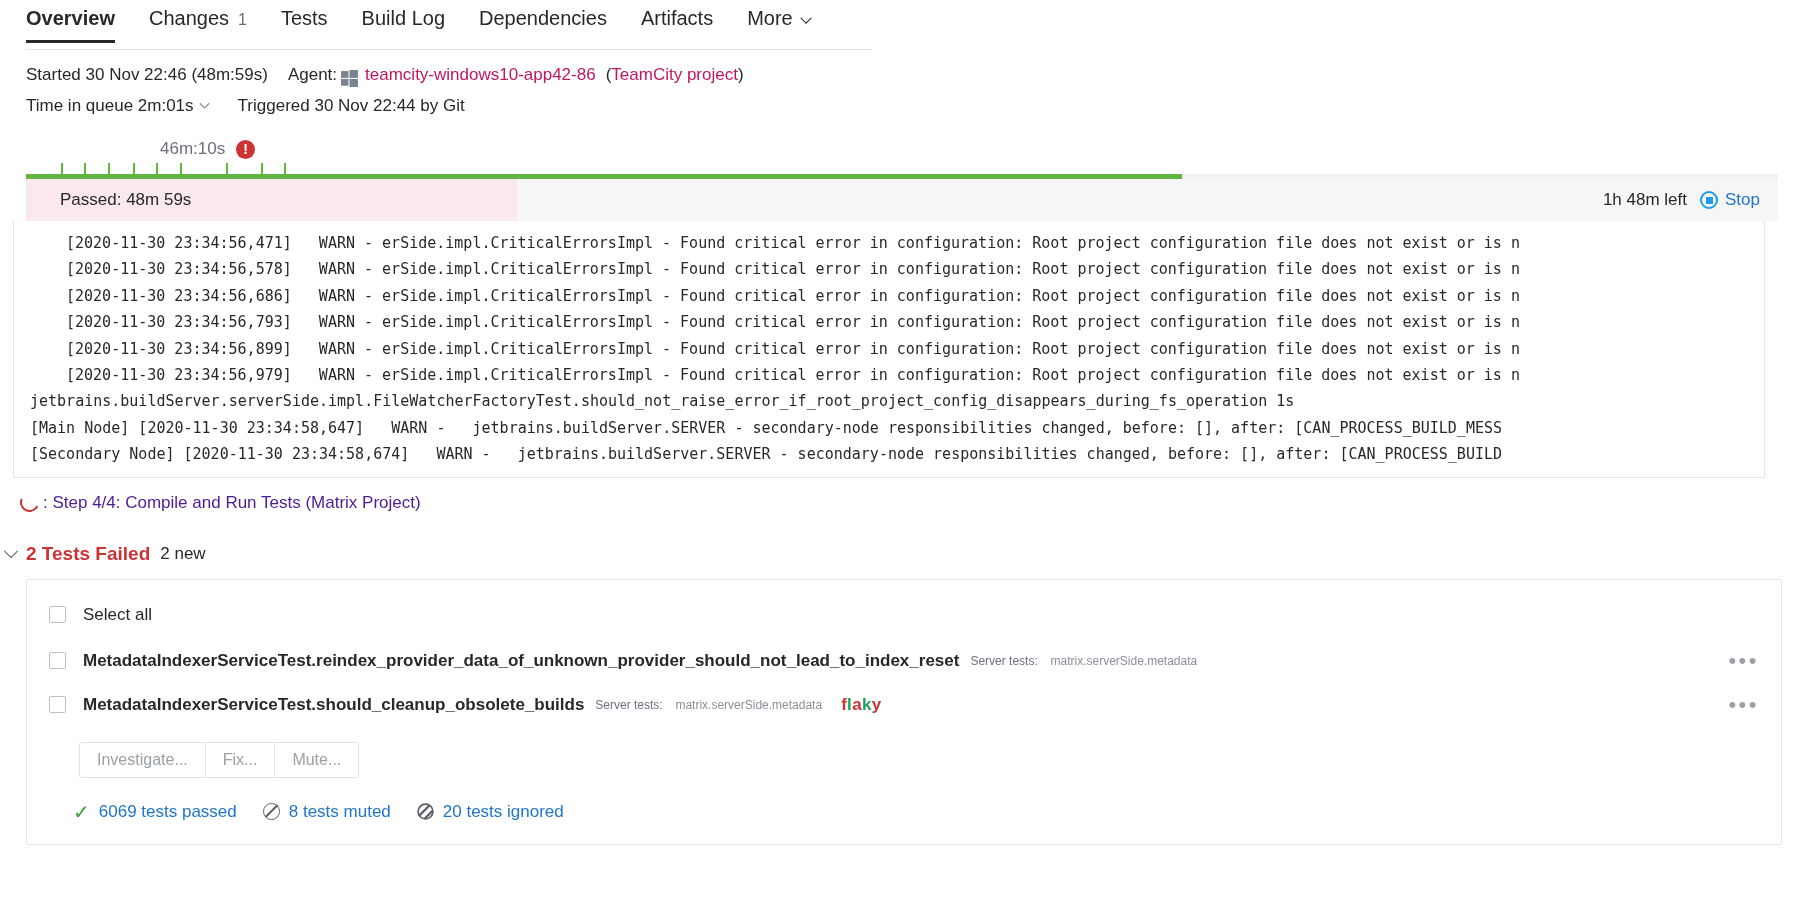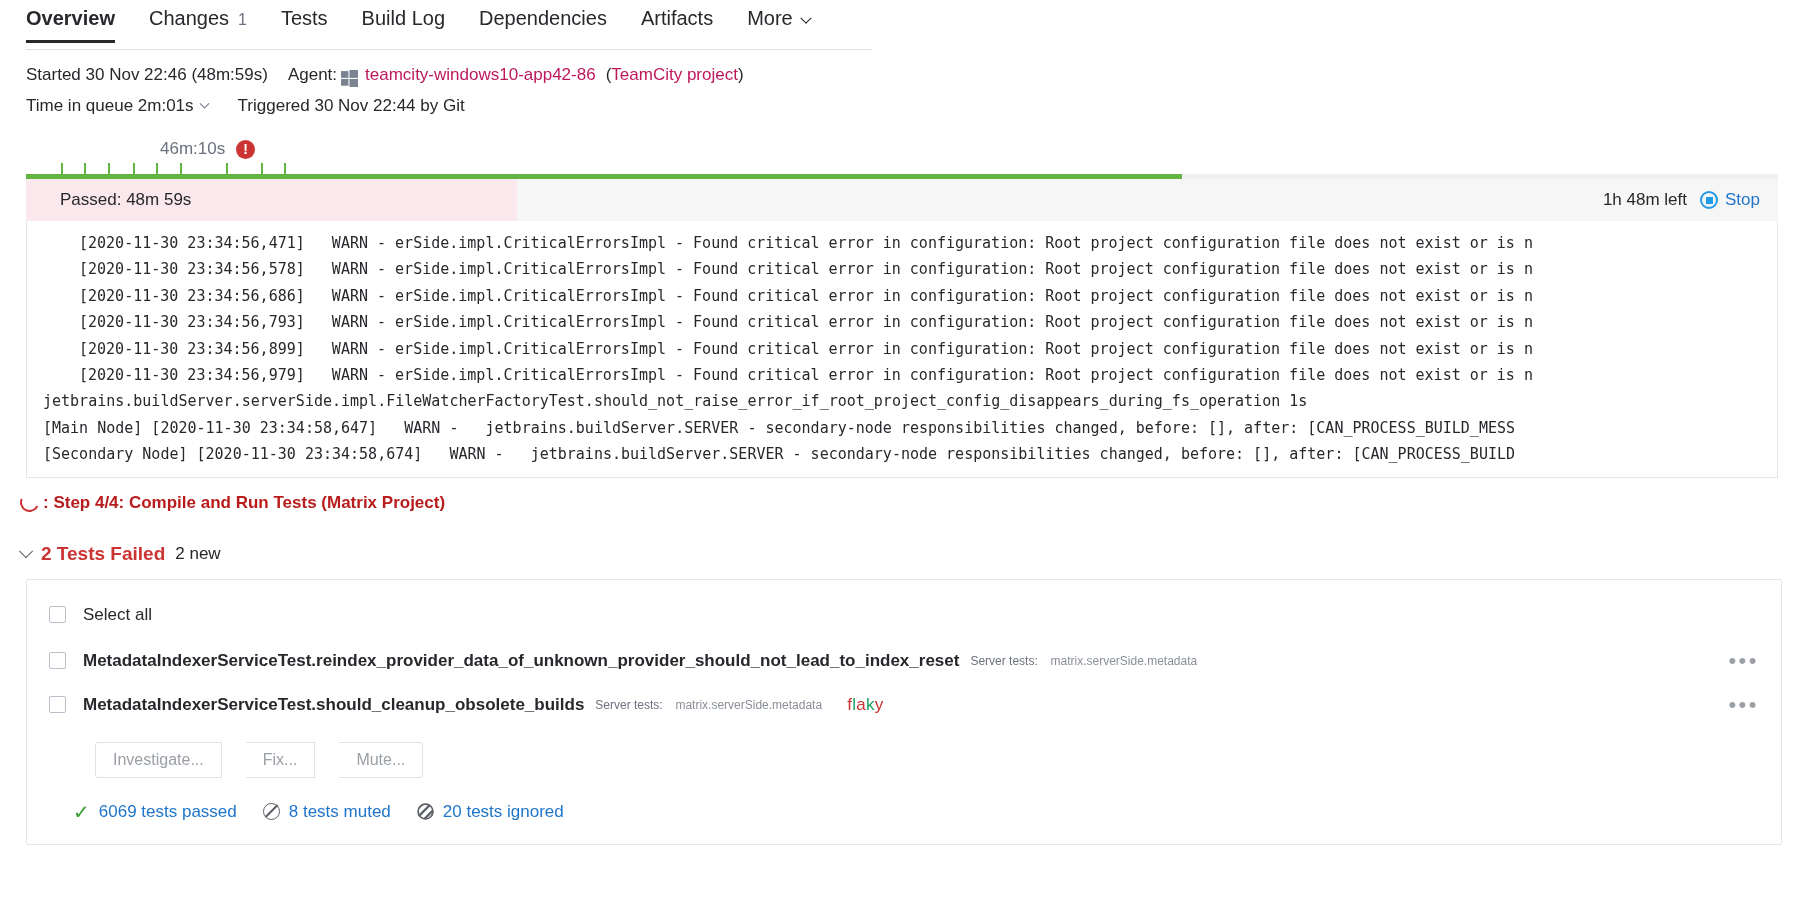--- a/index.html
+++ b/index.html
@@ -97,49 +97,49 @@
   }
   .stop-btn { display:flex; align-items:center; gap:7px; color:#1f75cb; cursor:pointer; }
   .stop-ico {
     width:18px; height:18px; border:2px solid #1f9bea; border-radius:50%;
     display:inline-flex; align-items:center; justify-content:center;
   }
   .stop-ico i { width:7px; height:7px; background:#1f9bea; display:block; }
 
   
   .log {
-    width:1752px; margin-left:26px;
+    width:1752px; margin-left:13px;
     border:1px solid #e4e6e8; border-top:none;
     background:#fff; padding:9px 0 9px 0; overflow:hidden;
     font-family:"DejaVu Sans Mono","Liberation Mono",monospace;
     font-size:15px; line-height:26.4px; color:#27282c;
     white-space:pre; position:relative;
   }
   .log .ln { padding-left:16px; white-space:pre; }
   .log .ln.indent { padding-left:52px; }
 
   
   .logfoot {
     width:1776px; margin-left:20px; margin-top:15px;
     display:flex; align-items:center; font-size:17px;
   }
   .spinner {
     width:19px; height:19px; border-radius:50%;
     border:2.4px solid #cc3333; border-right-color:transparent; border-top-color:transparent;
     display:inline-block; margin-right:4px; transform: rotate(-20deg);
   }
-  .logfoot .label { color:#b91c1c;font-weight:bold; }
+  .logfoot .label { color:#4c1d95; }
   .logfoot .actions { margin-left:auto; display:flex; align-items:center; gap:24px; color:#6c707e; }
   .logfoot .actions .act { cursor:pointer; }
   .dl-ico { display:inline-block; width:15px; height:16px; position:relative; top:2px; margin-right:6px; }
 
   
   .tests-head {
     display:flex; align-items:center; gap:10px;
-    margin-top:30px; padding-left:21px; font-size:19px;text-align:right;
+    margin-top:30px; padding-left:6px; font-size:19px;text-align:right;
   }
   .tri {
     width:10px; height:10px; border-right:1.8px solid #5c5f66; border-bottom:1.8px solid #5c5f66;
     transform:rotate(45deg) translate(-2px,-2px); display:inline-block; cursor:pointer;
   }
   .tests-head .t { color:#cc3333; font-weight:bold; }
   .tests-head .n { color:#27282c; font-size:17px; }
 
   .tests-box {
     width:1756px; margin-left:26px; margin-top:14px;
@@ -152,29 +152,29 @@
   }
   .trow + .trow { margin-top:4px; }
   .cb {
     width:17px; height:17px; border:1.5px solid #b9c0c9; border-radius:2px;
     background:#fff; margin-right:17px; flex:none; cursor:pointer;
   }
   .trow .selall { font-size:17px; }
   .tname { font-size:17px; font-weight:bold; color:#27282c; }
   .tsuite { font-size:12px; color:#8a8f98; margin-left:11px; }
   .tsuite b { font-weight:normal; color:#6c707e; }
-  .flaky { font-weight:normal; font-size:17px; margin-left:25px; letter-spacing:0.3px; }
+  .flaky { font-weight:bold; font-size:17px; margin-left:19px; letter-spacing:0.3px; }
   .flaky .r { color:#cc3333; }
   .flaky .g { color:#1aa260; }
   .dots {
     margin-left:auto; color:#9aa0a6; font-size:22px; letter-spacing:2.5px;
     cursor:pointer; line-height:1;
   }
 
-  .btngroup { display:flex; margin:20px 0 0 68px;gap:24px; }
+  .btngroup { display:flex; margin:20px 0 0 52px; }
   .btngroup button {
     font-family:"Liberation Sans",sans-serif; font-size:16px; color:#9aa0a6;
     background:#fff; border:1px solid #e0e2e6; padding:8px 17px; cursor:pointer;
   }
   .btngroup button + button { border-left:none; }
   .btngroup button:first-child { border-radius:3px 0 0 3px; }
   .btngroup button:last-child { border-radius:0 3px 3px 0; }
 
   .statsrow {
     display:flex; align-items:center; gap:26px;

